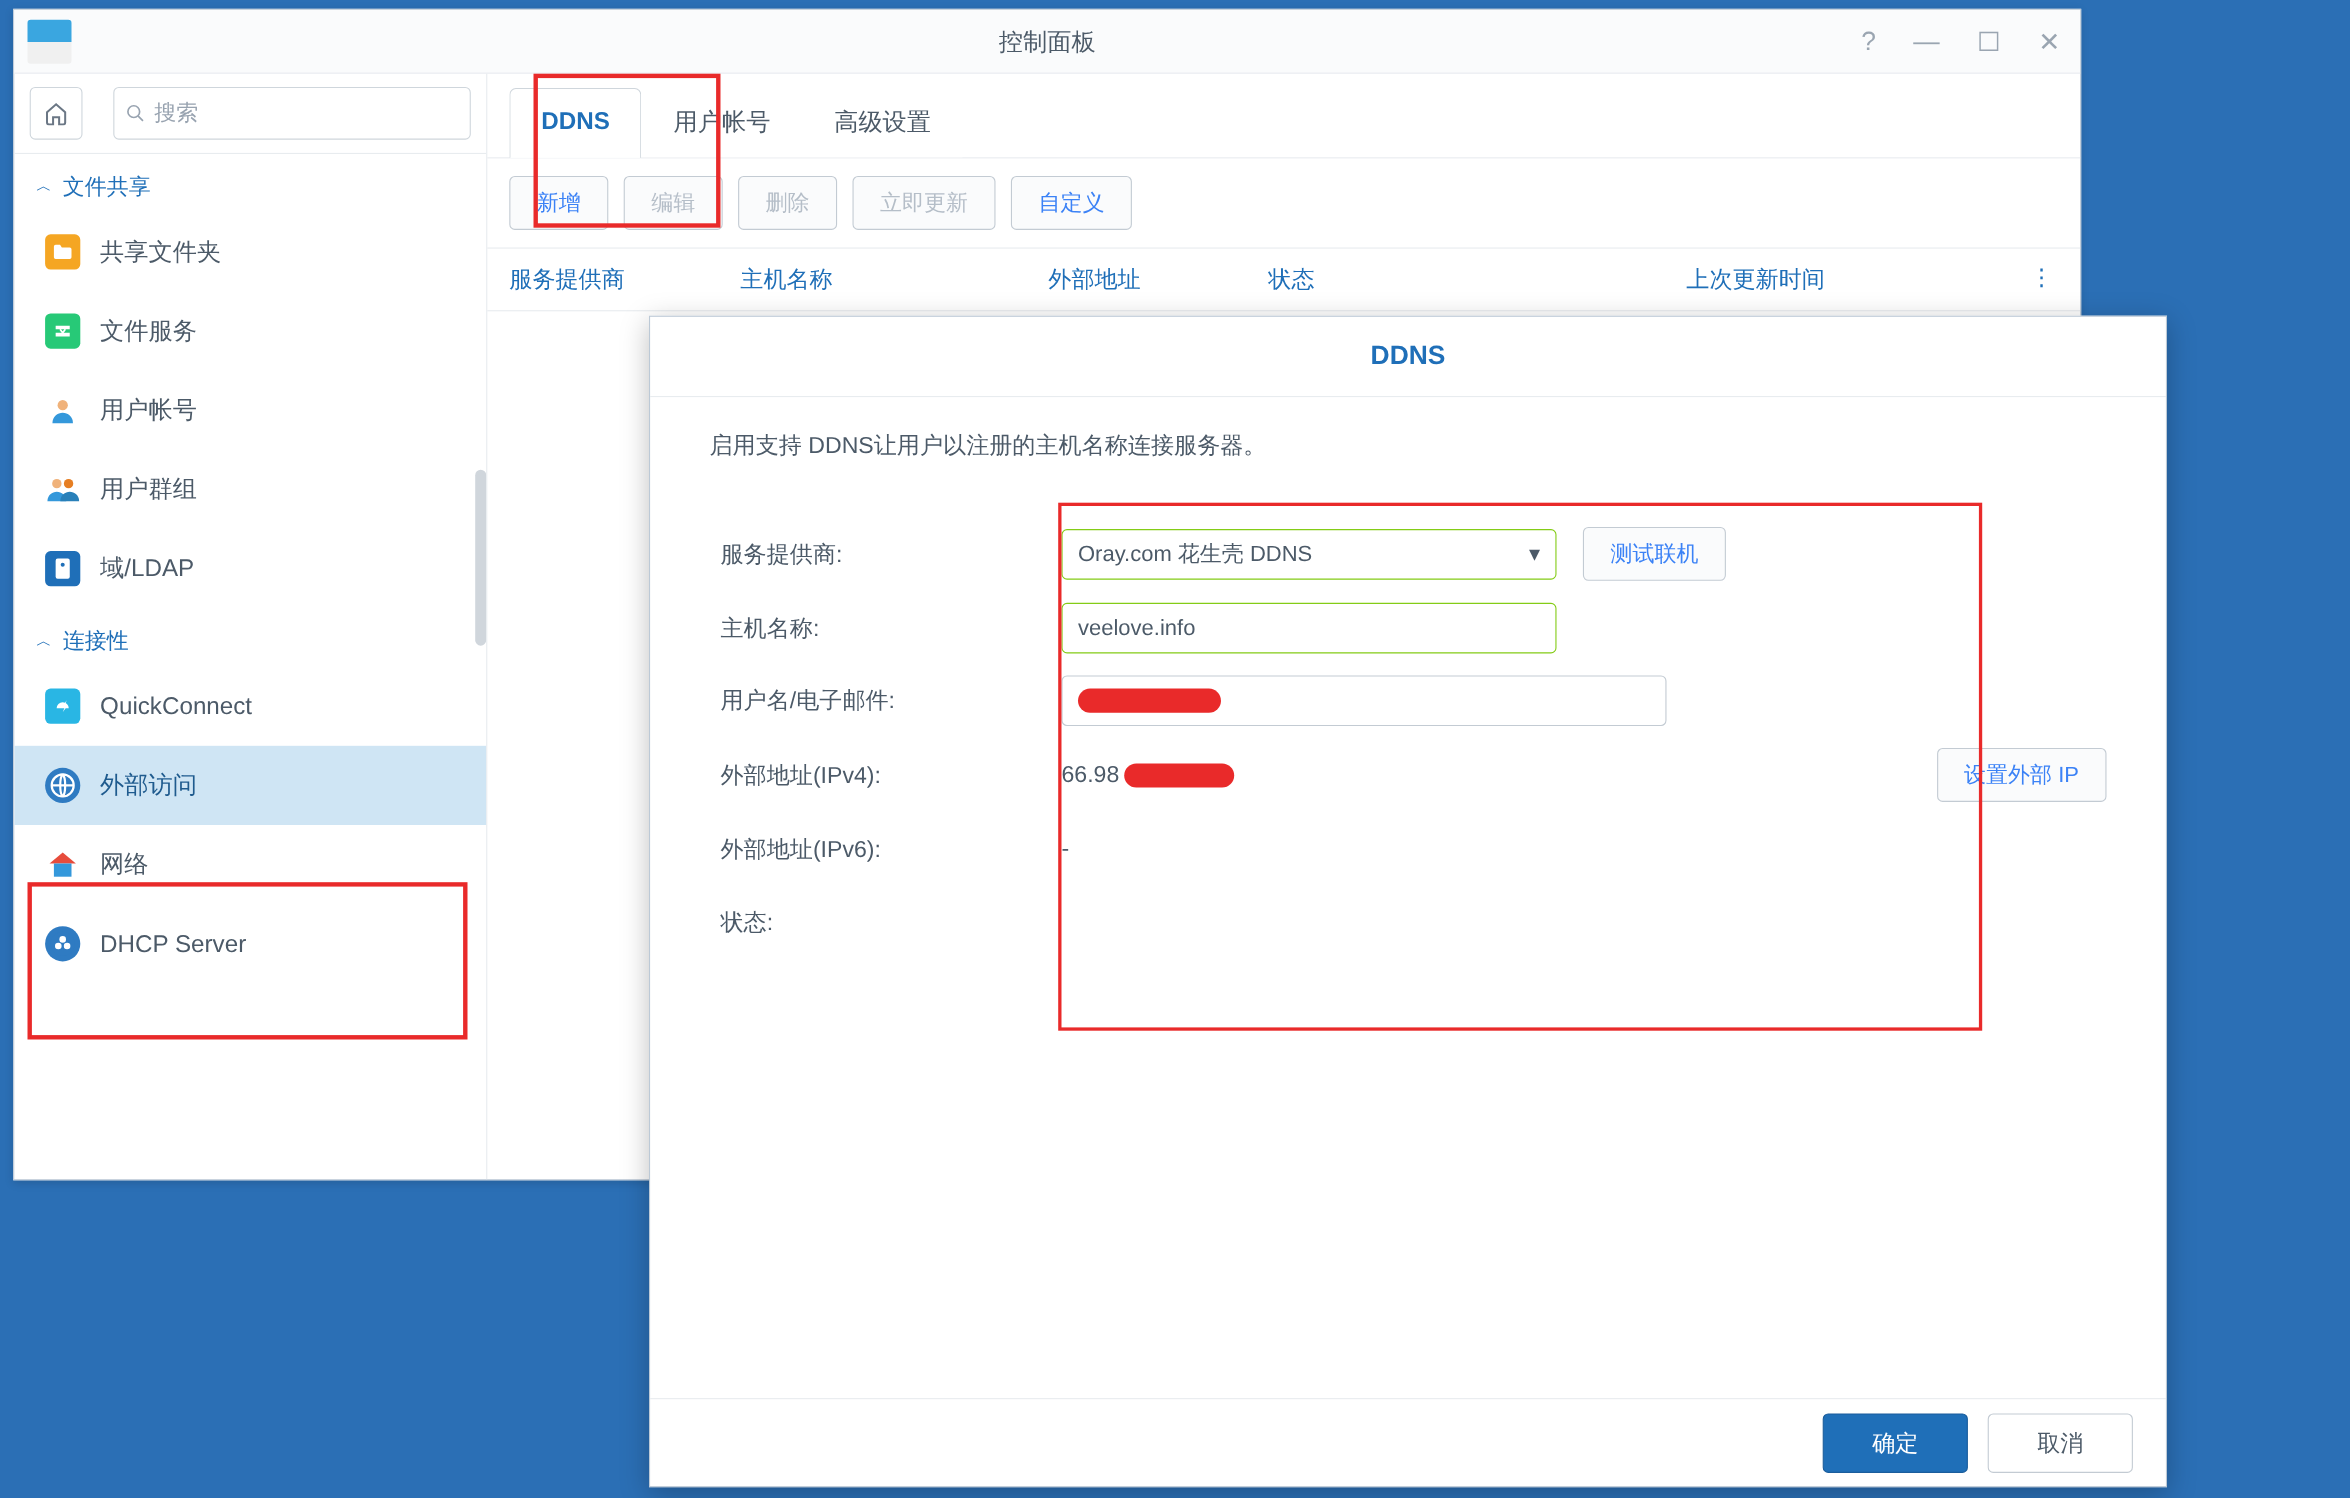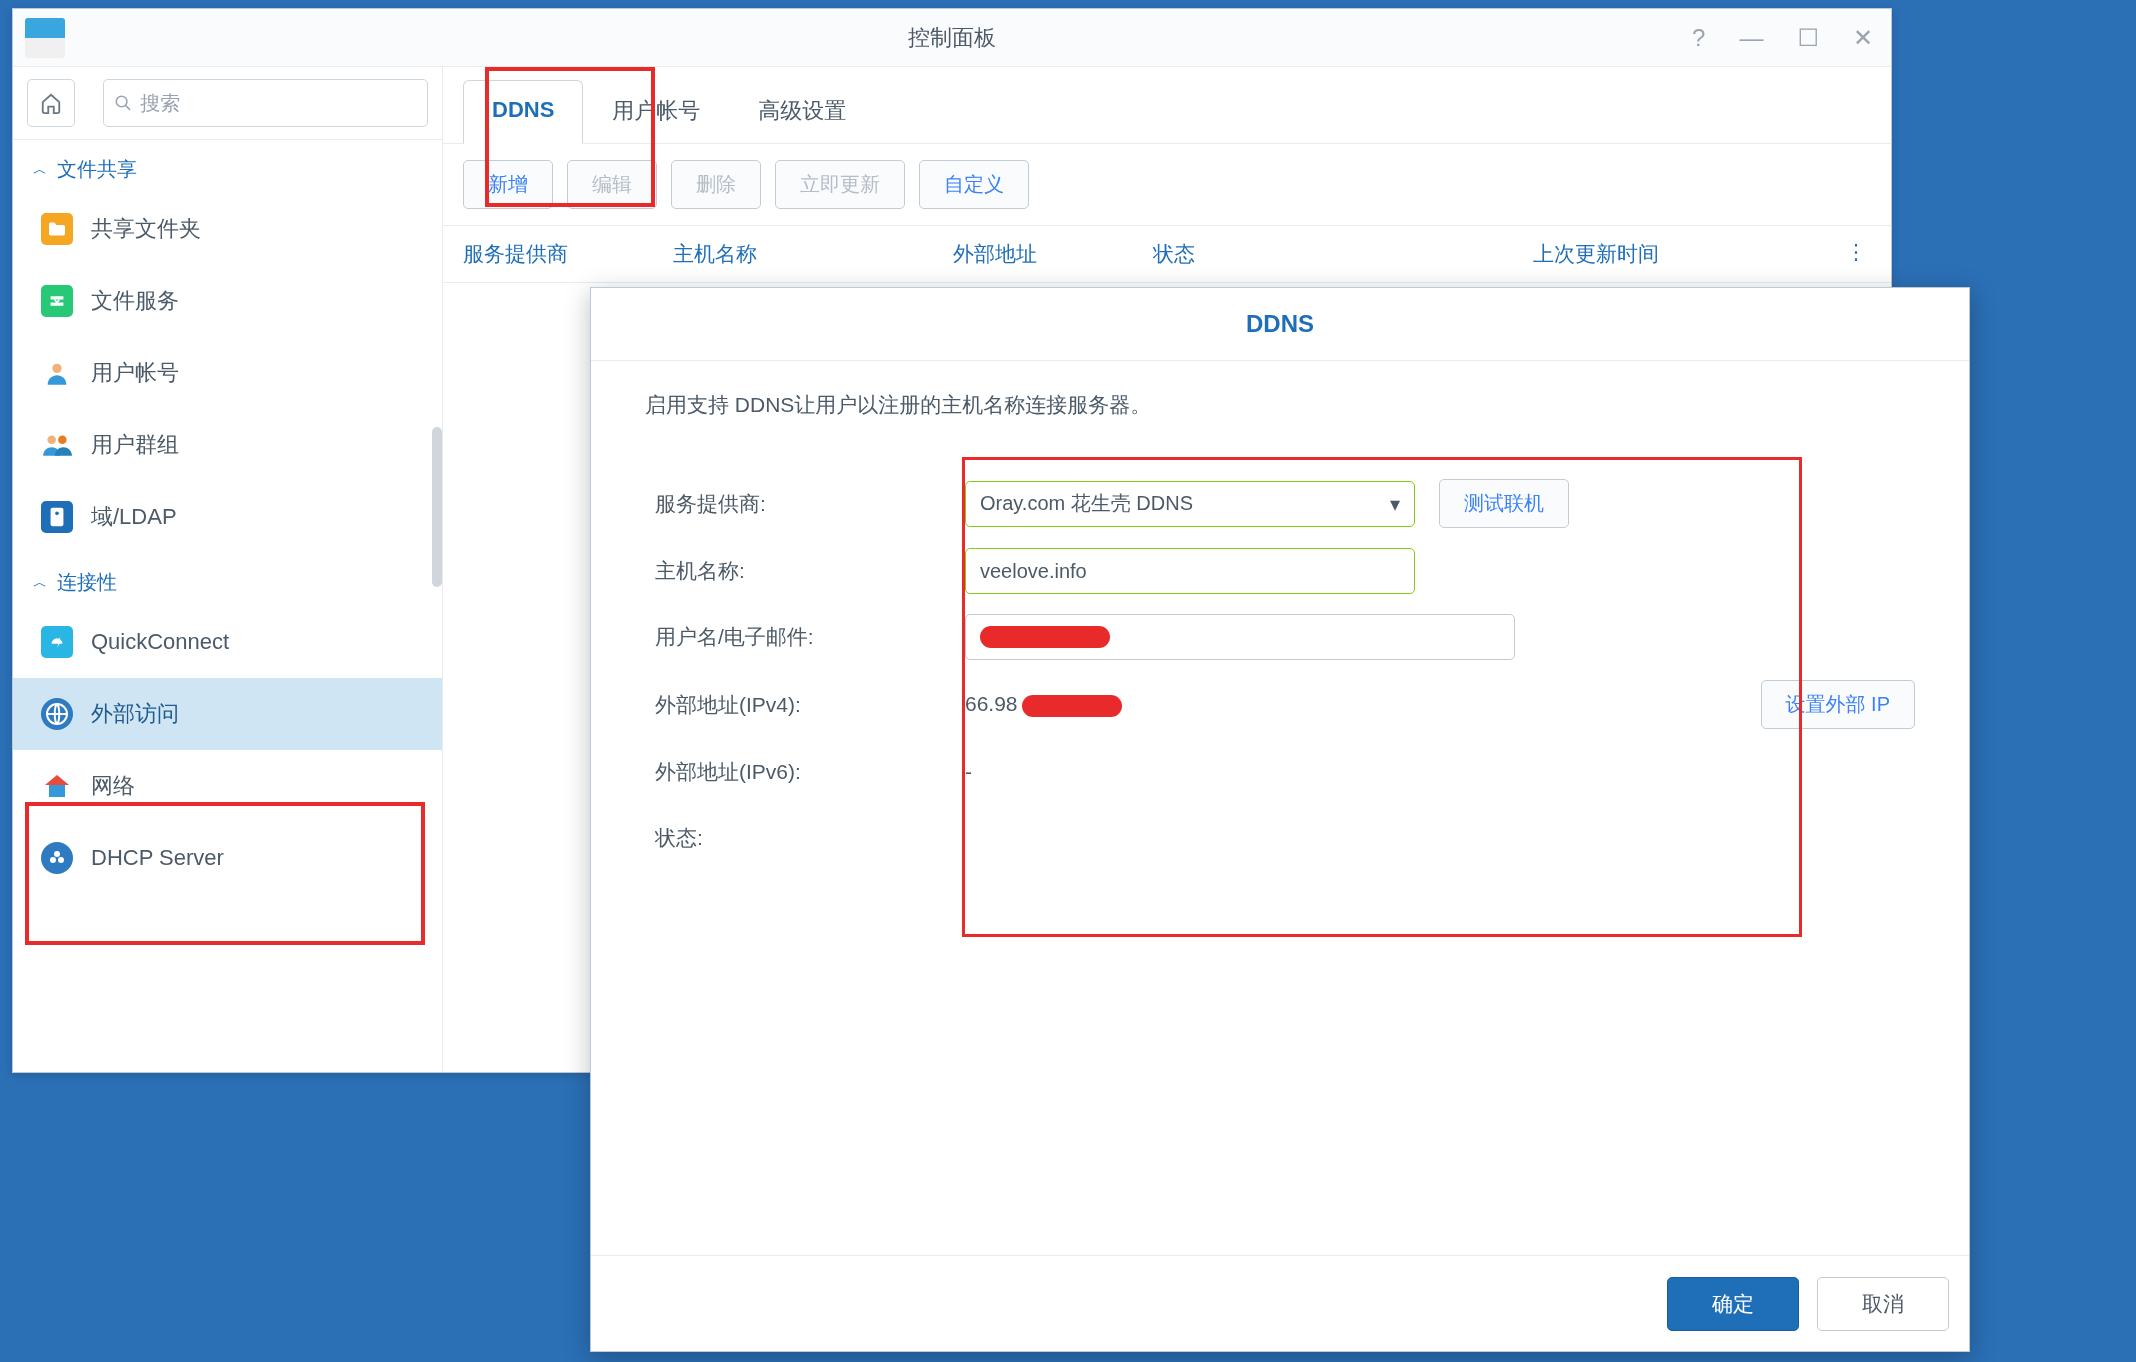--- a/index.html
+++ b/index.html
@@ -322,26 +322,26 @@
   width: 130px;
   height: 22px;
   background: #e92a2a;
   border-radius: 12px;
   vertical-align: middle;
 }
 
 .modal-footer {
   position: absolute;
   left: 0; right: 0; bottom: 0;
-  height: 96px;
+  height: 80px;
   border-top: 1px solid #e8ecef;
   display: flex;
   align-items: center;
   justify-content: flex-end;
-  padding: 0 20px;
+  padding: 0 30px;
   gap: 18px;
 }
 .btn-primary {
   background: #1f6fb8;
   color: #fff;
   border: 1px solid #1a5d9c;
   padding: 12px 44px;
   border-radius: 5px;
   font-size: 21px;
   cursor: pointer;

